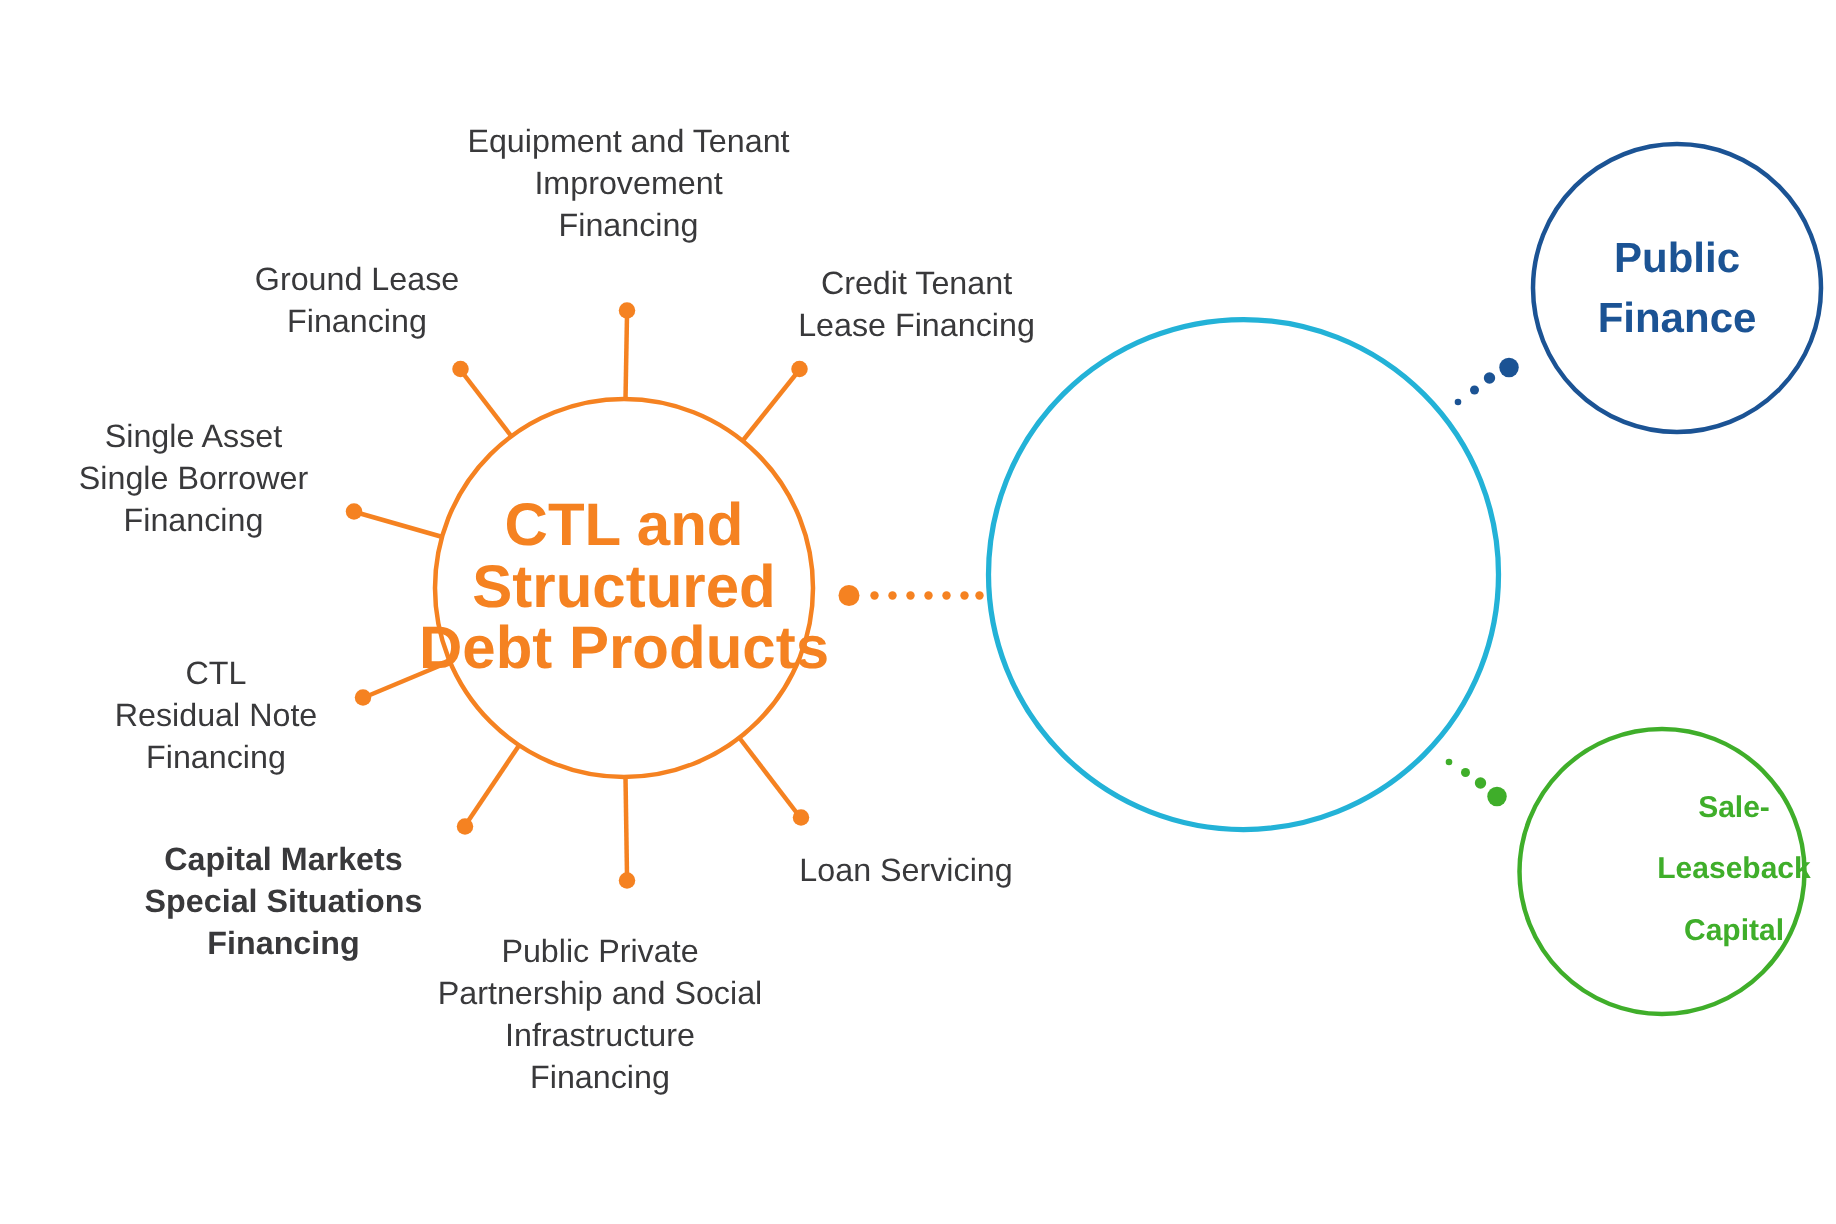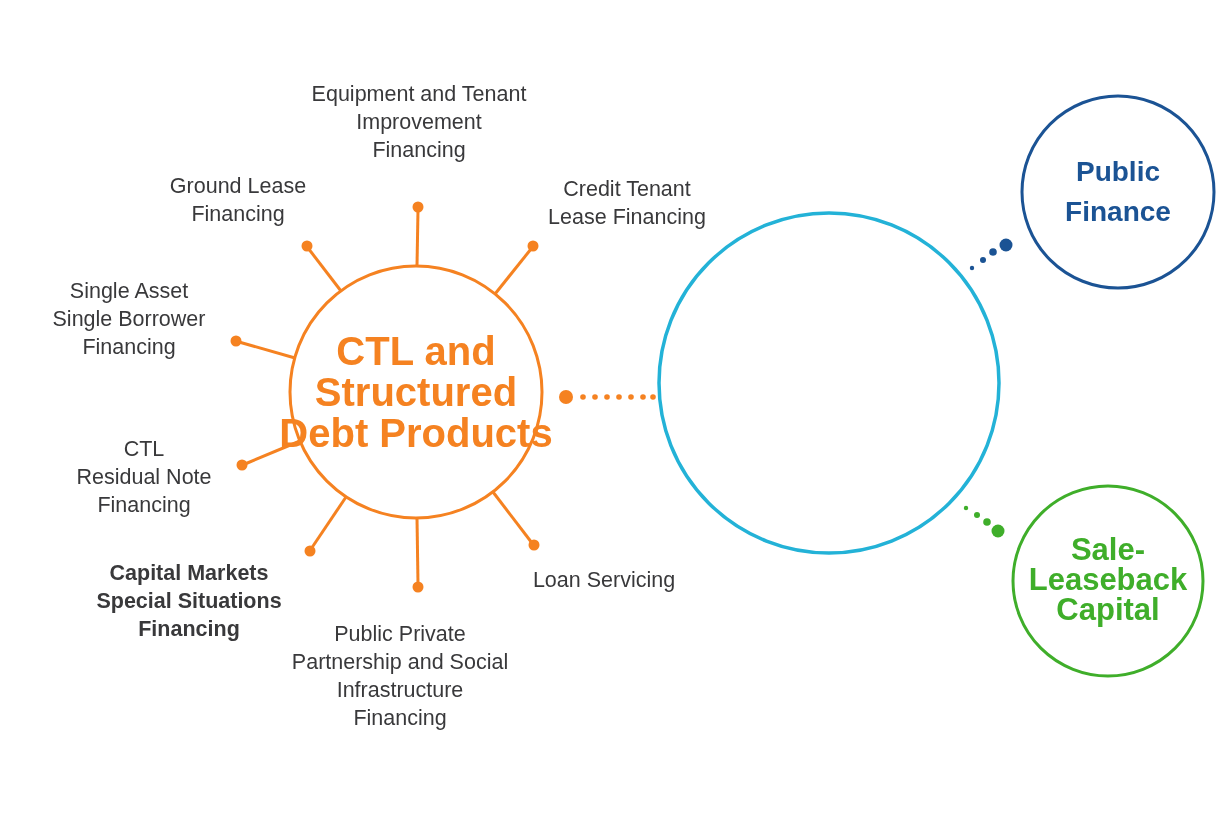--- a/index.html
+++ b/index.html
@@ -45,21 +45,21 @@
   .circle-title {
     position: absolute;
     transform: translate(-50%, -50%);
     text-align: center;
     white-space: pre-line;
     font-weight: 700;
   }
   .hub-title   { color: var(--orange); font-size: 40px; line-height: 41px; }
   .main-title  { color: var(--cyan);   font-size: 30px; line-height: 43px; }
   .pf-title    { color: var(--blue);   font-size: 28px; line-height: 40px; }
-  .slb-title   { color: var(--green);  font-size: 31px; line-height: 30px; }
+  .slb-title   { color: var(--green);  font-size: 20px; line-height: 41px; margin-left: 48px; }
 </style>
 </head>
 <body>
 
 <div class="canvas">
 
   <svg class="diagram-svg" viewBox="0 0 1224 816">
 
     <g>
       <line class="spoke-line" x1="417" y1="266" x2="418" y2="210"></line>
@@ -132,21 +132,21 @@
 Finance</div>
   <div class="circle-title slb-title" style="left:1108px; top:580px;">Sale-
 Leaseback
 Capital</div>
 
   <div class="label" style="left:419px; top:80px;">Equipment and Tenant
 Improvement
 Financing</div>
   <div class="label" style="left:238px; top:172px;">Ground Lease
 Financing</div>
-  <div class="label" style="left:627px; top:175px;">Credit Tenant
+  <div class="label" style="left:611px; top:175px;">Credit Tenant
 Lease Financing</div>
   <div class="label" style="left:129px; top:277px;">Single Asset
 Single Borrower
 Financing</div>
   <div class="label" style="left:144px; top:435px;">CTL
 Residual Note
 Financing</div>
   <div class="label" style="left:189px; top:559px;font-weight:bold;">Capital Markets
 Special Situations
 Financing</div>

